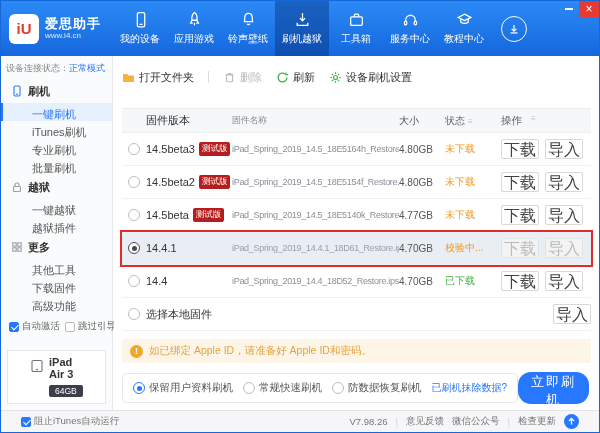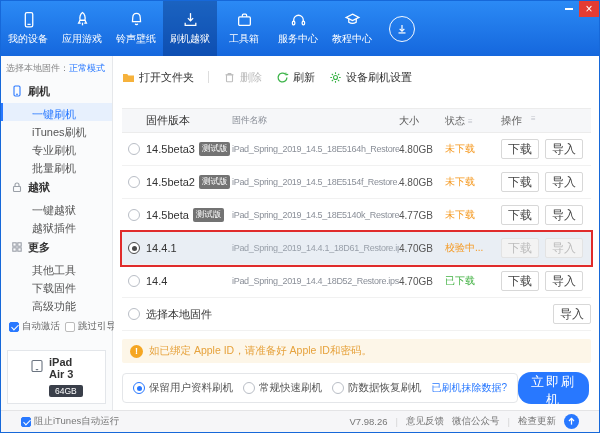--- a/index.html
+++ b/index.html
@@ -68,23 +68,23 @@
   .t-row { height:33px; display:flex; align-items:center; border-bottom:1px solid #f1f1f1;
     font-size:10.5px; background:#fff; }
   .col-radio { width:24px; display:flex; justify-content:center; flex:none; }
   .col-version { width:86px; display:flex; align-items:center; gap:4px; color:#333; font-size:11px; flex:none; }
   .col-name { flex:1; font-size:9px; color:#8a8f98; letter-spacing:-0.3px; overflow:hidden; white-space:nowrap; }
   .col-size { width:46px; color:#555; font-size:10px; flex:none; }
   .col-status { width:56px; font-size:10px; flex:none; }
   .col-ops { width:90px; display:flex; gap:6px; flex:none; }
   .col-local { flex:1; font-size:11px; color:#333; }
   .h-ic { font-size:8px; color:#c0c4cc; margin-left:3px; }
-  .mini-btn { width:38px; height:20px; font-size:12px; color:#444; background:#fff;
+  .mini-btn { width:38px; height:20px; font-size:16px; color:#444; background:#fff;
     border:1px solid #d8d8d8; border-radius:2px; cursor:pointer; font-family:inherit; padding:0; }
-  .badge { background:#737373; color:#fff; font-size:8.5px; padding:1px 3px; border-radius:2px; flex:none; }
+  .badge { background:#b91c1c; color:#fff; font-size:8.5px; padding:1px 3px; border-radius:2px; flex:none; }
   .badge:empty { display:none; }
   .st-orange { color:#f59a23; }
   .st-green { color:#43b244; }
   .t-row.sel { background:#e9eef4; box-shadow:0 0 0 2px #e02b2b; position:relative; z-index:2; }
   .t-row.sel .col-name { color:#99a0aa; }
   .t-row.sel .mini-btn { background:#f3f3f3; color:#bcbcbc; border-color:#e3e3e3; cursor:default; }
 
   .rd { width:12px; height:12px; border:1px solid #b9bec6; border-radius:50%; background:#fff;
     display:inline-block; position:relative; flex:none; }
   .rd.sel { border-color:#2878ff; }
@@ -115,20 +115,27 @@
   .sb-item.link { cursor:pointer; }
   .sb-circle { width:15px; height:15px; border-radius:50%; background:#2878ff; display:flex;
     align-items:center; justify-content:center; cursor:pointer; }
 </style>
 </head>
 <body>
 
 <div class="app">
 
   <header class="topbar">
+    <div class="logo">
+      <div class="logo-mark">iU</div>
+      <div class="logo-text">
+        <div class="logo-title">爱思助手</div>
+        <div class="logo-sub">www.i4.cn</div>
+      </div>
+    </div>
     <nav class="nav">
       <div class="nav-item">
         <span class="nav-icon">
           <svg width="17" height="17" viewBox="0 0 16 16" fill="none" stroke="#fff" stroke-width="1.2">
               <rect x="5" y="1.5" width="7" height="13.5" rx="1.5"></rect>
               <line x1="7" y1="12.6" x2="10" y2="12.6"></line>
             </svg>
         </span>
         <span class="nav-label">我的设备</span>
       </div>
@@ -201,21 +208,21 @@
     <div class="win-controls">
       <div class="win-min">
           <span class="min-bar"></span>
         </div>
       <div class="win-close">×</div>
     </div>
   </header>
 
   <aside class="sidebar">
     <div class="conn-status">
-      <span>选择本地固件：</span><span class="conn-val">正常模式</span>
+      <span>设备连接状态：</span><span class="conn-val">正常模式</span>
     </div>
 
     <div class="group-header">
       <span class="g-icon">
         <svg width="12" height="12" viewBox="0 0 12 12" fill="none" stroke="#2878ff" stroke-width="1.1">
             <rect x="3" y="1" width="6" height="10" rx="1.2"></rect>
             <line x1="5" y1="9.2" x2="7" y2="9.2"></line>
           </svg>
       </span>
         <span>刷机</span>

